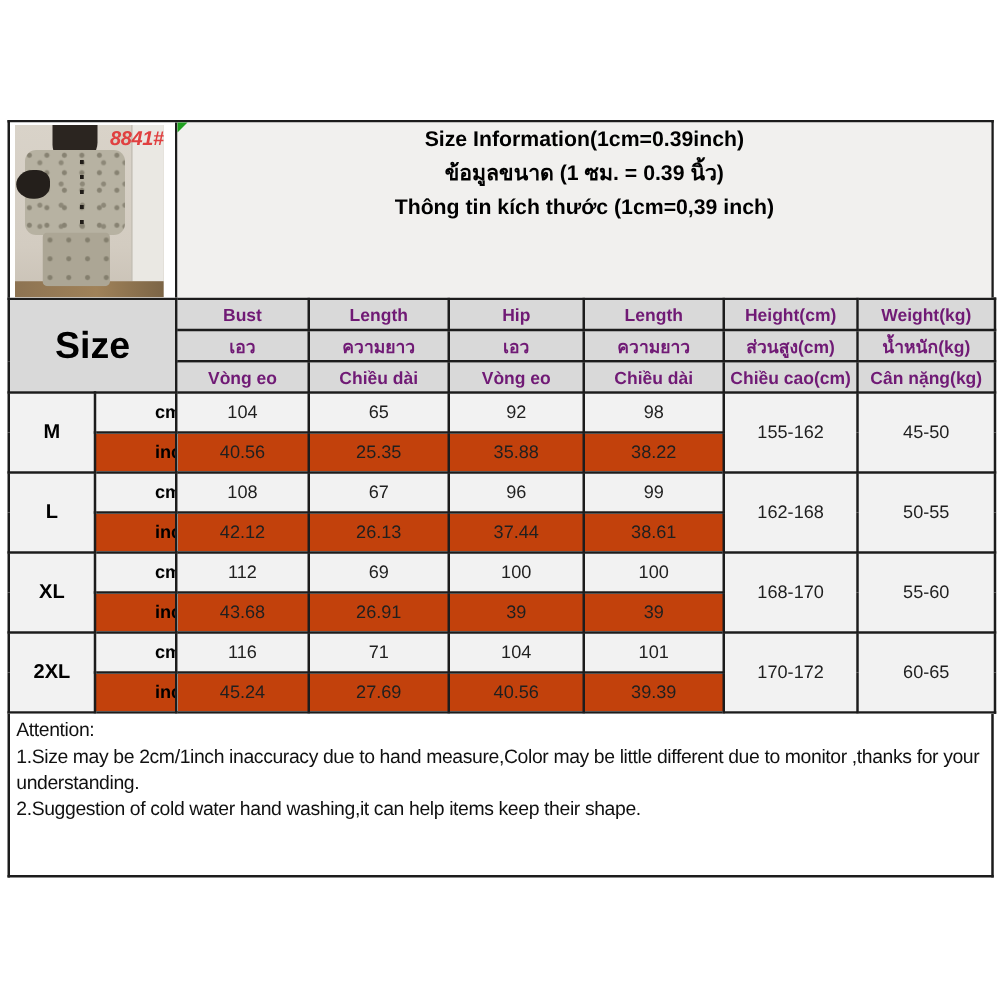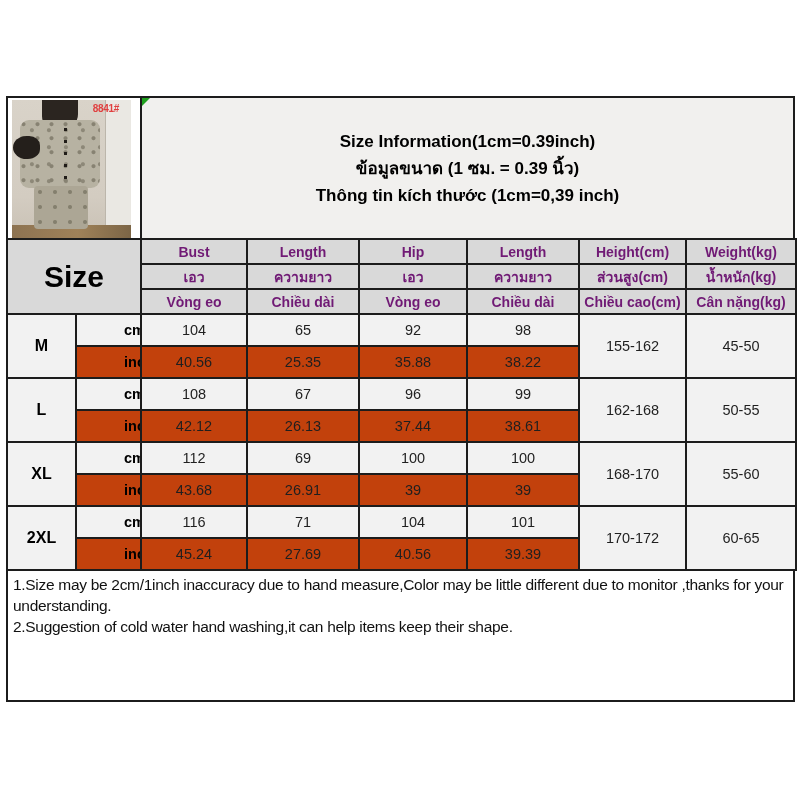--- a/index.html
+++ b/index.html
@@ -24,24 +24,24 @@
     background-image:radial-gradient(circle at 25% 30%, #878272 1.5px, transparent 2.5px),
       radial-gradient(circle at 70% 60%, #8d8878 1.5px, transparent 2.5px);
     background-size:14px 14px,17px 17px;}
   .buttons-line{position:absolute;left:52px;top:28px;width:3px;height:60px;
     background:repeating-linear-gradient(180deg,#201c18 0 3px,transparent 3px 12px);}
   .dark-bag{position:absolute;left:1px;top:36px;width:27px;height:23px;background:#241f1b;
     border-radius:50% 40% 45% 50%;}
   .pj-pants{position:absolute;left:22px;top:86px;width:54px;height:43px;background:#aca695;border-radius:4px;
     background-image:radial-gradient(circle at 40% 40%, #847f6e 1.5px, transparent 2.5px);
     background-size:15px 15px;}
-  .photo-label{position:absolute;right:12px;top:3px;font-size:10px;font-weight:bold;color:#e04040;letter-spacing:-0.3px;}
+  .photo-label{position:absolute;right:0;top:3px;font-size:16px;font-weight:bold;color:#e04040;letter-spacing:-0.3px;font-style:italic;}
 
   .title-cell{flex:1;position:relative;background:#f1f0ee;display:flex;flex-direction:column;
-    align-items:center;justify-content:center;gap:3px;padding-top:2px;}
+    align-items:center;gap:3px;padding-top:2px;}
   .green-corner{position:absolute;left:0;top:0;width:0;height:0;
     border-left:8px solid #1fa01f;border-bottom:8px solid transparent;}
   .title-line{font-weight:bold;font-size:17px;line-height:24px;color:#000;}
 
   
   table.size-table{border-collapse:collapse;table-layout:fixed;width:789px;}
   .size-table td{border:2px solid #1c1c1c;text-align:center;vertical-align:middle;
     padding:0;font-size:14.5px;color:#1f1f1f;overflow:hidden;white-space:nowrap;}
   .size-table thead tr{height:25px;}
   .size-table tbody tr{height:32px;}
@@ -191,17 +191,18 @@
         <td class="unit-cell">inch</td>
         <td>45.24</td>
         <td>27.69</td>
         <td>40.56</td>
         <td>39.39</td>
       </tr>
     </tbody>
   </table>
 
   <div class="attention">
+    <div>Attention:</div>
     <div>1.Size may be 2cm/1inch inaccuracy due to hand measure,Color may be little different due to monitor ,thanks for your understanding.</div>
     <div>2.Suggestion of cold water hand washing,it can help items keep their shape.</div>
   </div>
 
 </div>
 
 </body></html>

